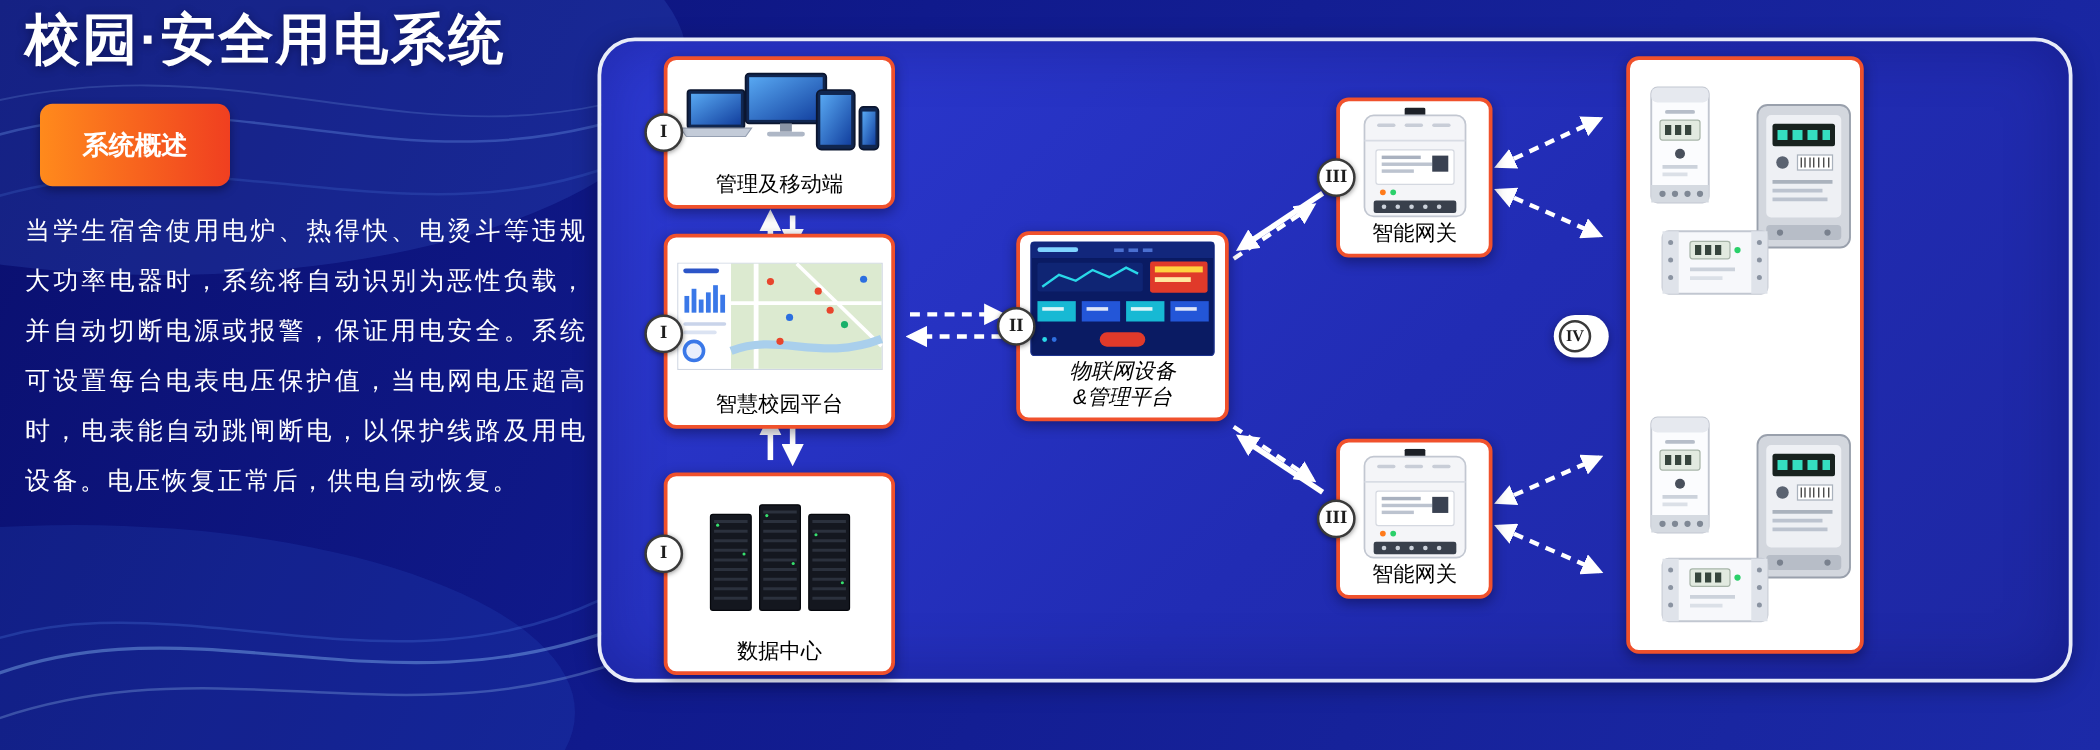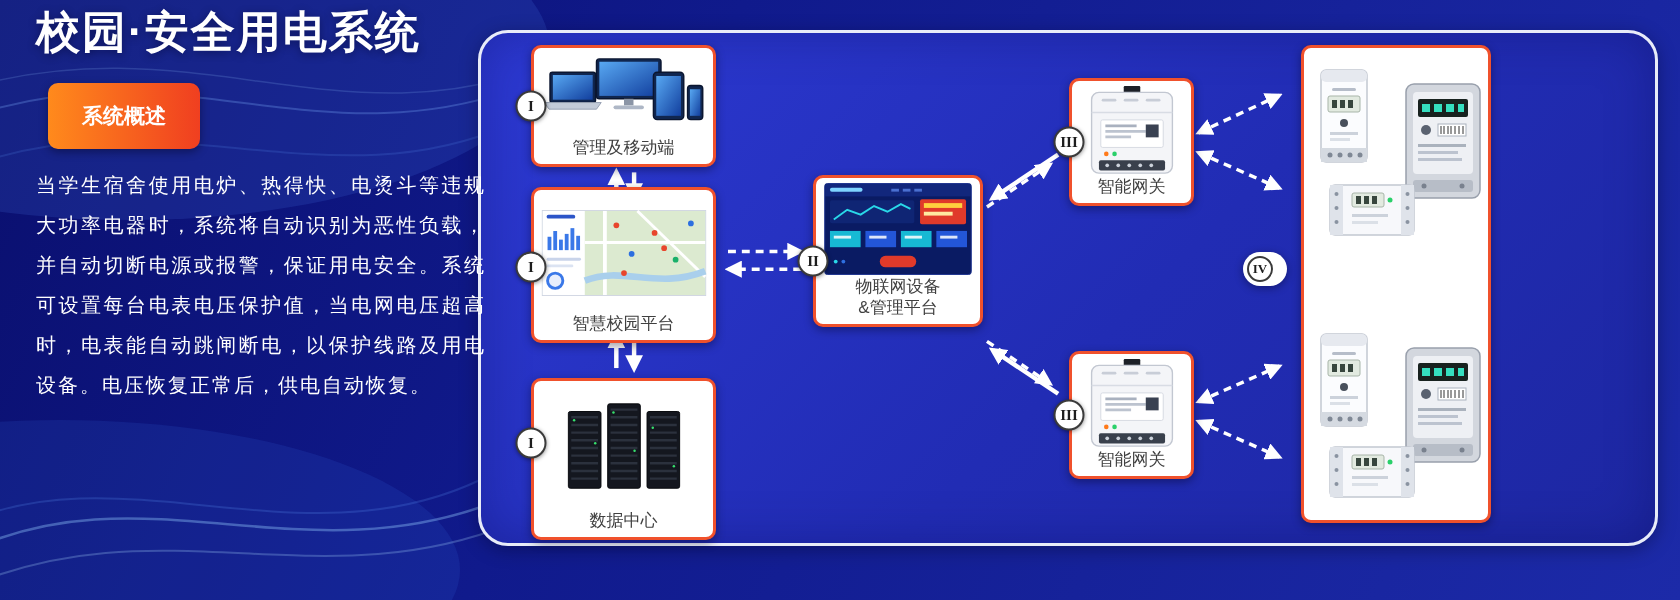--- a/index.html
+++ b/index.html
@@ -4,21 +4,21 @@
 <style>
   html,body { margin:0; padding:0; background:#060a4a; }
   .canvas {
     position:relative; width:1680px; height:600px; overflow:hidden;
     background: linear-gradient(115deg, #0a0f6e 0%, #101a8c 38%, #1c2aa8 100%);
     font-family:"Liberation Sans", sans-serif;
   }
   .bg-waves { position:absolute; inset:0; z-index:0; }
 
   
-  .left-col { position:absolute; left:36px; top:6px; width:450px; color:#fff; z-index:2; }
+  .left-col { position:absolute; left:20px; top:6px; width:450px; color:#fff; z-index:2; }
   .main-title {
     font-size:44px; font-weight:bold; letter-spacing:2px; color:#fff;
     text-shadow:0 2px 8px rgba(0,0,30,.45); line-height:1.2;
   }
   .overview-badge {
     display:inline-block; margin:24px 0 0 12px; padding:19px 34px;
     font-size:21px; font-weight:bold; color:#fff;
     background:linear-gradient(90deg,#ff8a1c,#f03f20);
     border-radius:10px; box-shadow:0 3px 8px rgba(0,0,20,.4);
   }
@@ -39,35 +39,35 @@
   .arrows { position:absolute; inset:0; width:100%; height:100%; z-index:1; pointer-events:none; }
 
   .node-card {
     position:absolute; background:#fff; border:3px solid #f0512c; border-radius:10px;
     box-shadow:0 3px 10px rgba(0,0,25,.4); box-sizing:border-box;
     display:flex; flex-direction:column; align-items:center; justify-content:space-between;
     padding:5px 5px 3px; z-index:2;
   }
   .illus { flex:1; display:flex; align-items:center; justify-content:center; overflow:hidden; }
   .node-label {
-    font-size:17px; color:#404040; line-height:1.2; text-align:center;
+    font-size:17px; color:#000000; line-height:1.2; text-align:center;
     padding:2px 0 3px; white-space:nowrap;
   }
   .numeral-badge {
     position:absolute; width:31px; height:31px; border-radius:50%;
     background:#fff; border:2px solid #3a3a3a; color:#1d1d1d;
     display:flex; align-items:center; justify-content:center;
     font-family:"Liberation Serif", serif; font-weight:bold; font-size:15px;
     z-index:5; box-shadow:0 1px 4px rgba(0,0,0,.45);
     transform:translate(-50%,-50%); box-sizing:border-box;
   }
   .card-management { left:50px; top:12px;  width:185px; height:122px; }
   .card-platform   { left:50px; top:154px; width:185px; height:156px; }
   .card-datacenter { left:50px; top:345px; width:185px; height:162px; }
-  .card-iot        { left:332px; top:142px; width:170px; height:152px; }
+  .card-iot        { left:332px; top:152px; width:170px; height:152px;font-style:italic; }
   .card-gw-top     { left:588px; top:45px;  width:125px; height:128px; }
   .card-gw-bottom  { left:588px; top:318px; width:125px; height:128px; }
   .card-meters     { left:820px; top:12px;  width:190px; height:478px; display:block; padding:0; }
   .meter { position:absolute; }
 
   .meter-pill {
     position:absolute; left:762px; top:219px; height:34px;
     background:#fff; border-radius:17px; display:flex; align-items:center; gap:7px;
     padding:0 14px 0 4px; z-index:6; box-shadow:0 2px 8px rgba(0,0,20,.4);
     font-size:16px; color:#111; white-space:nowrap;

